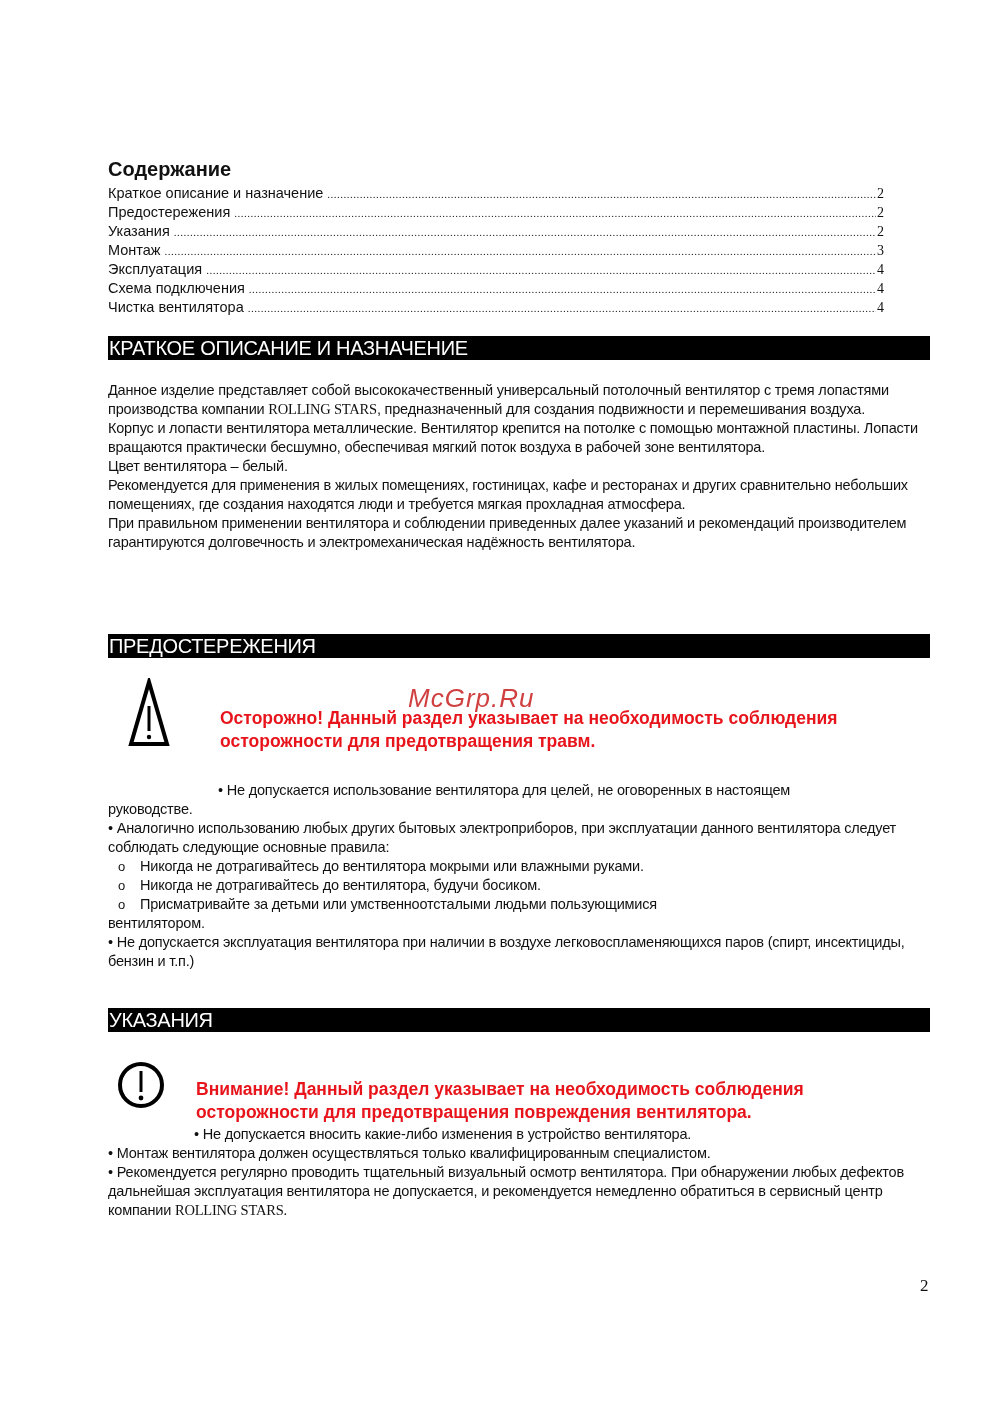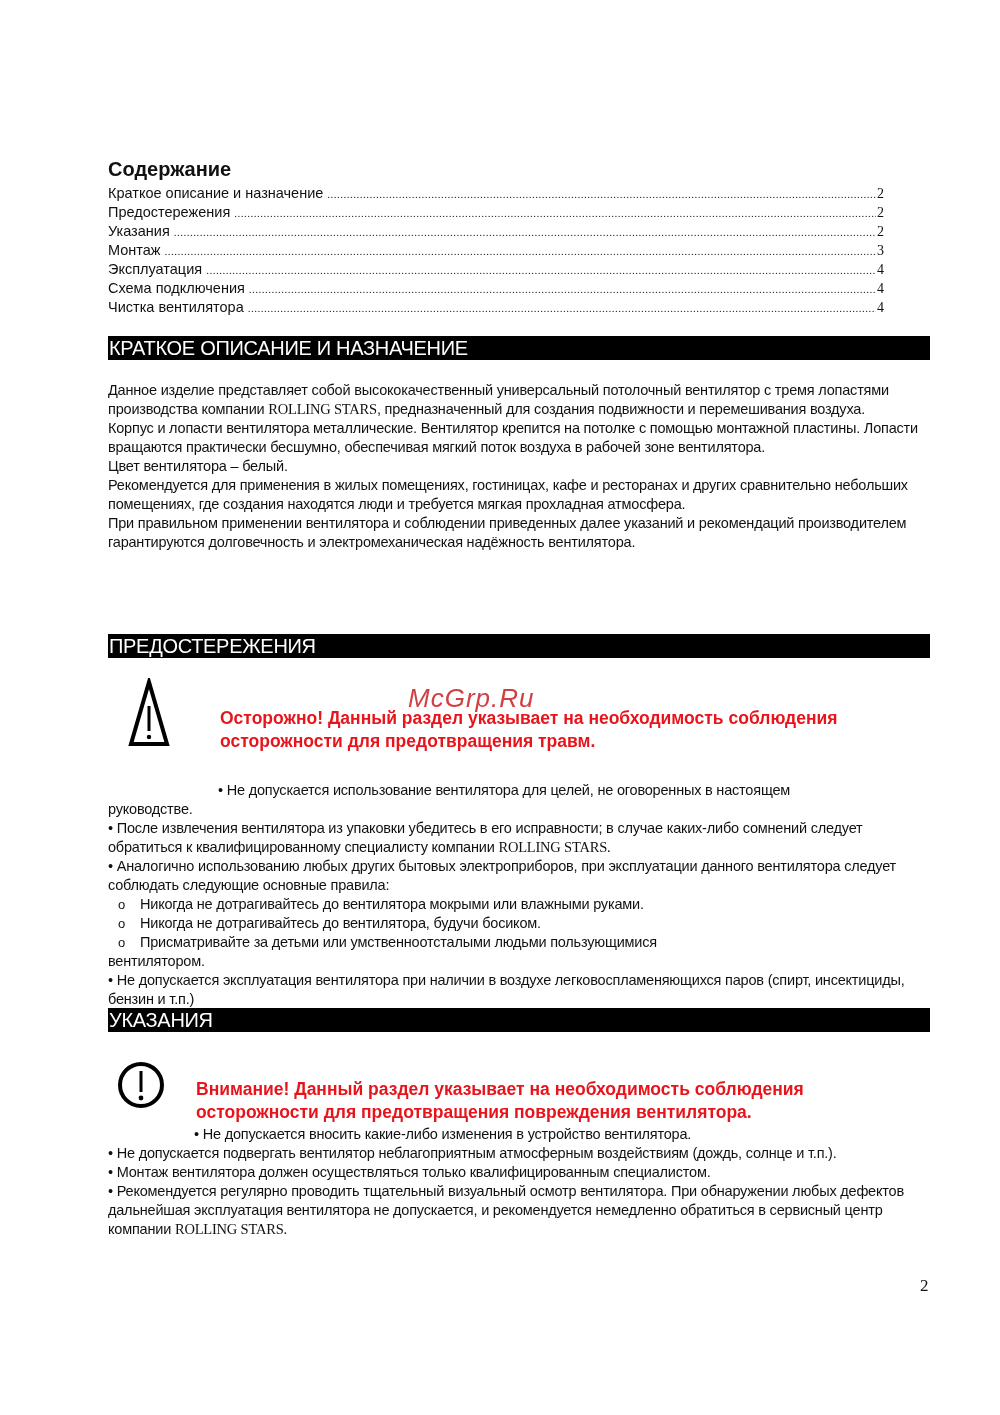--- a/index.html
+++ b/index.html
@@ -97,21 +97,20 @@
     </svg>
   </div>
   <div class="warn-title" style="left:220px; top:707px;">
     <div>Осторожно! Данный раздел указывает на необходимость соблюдения</div>
     <div>осторожности для предотвращения травм.</div>
   </div>
   <div class="watermark">McGrp.Ru</div>
   <div class="para" style="top:754px;margin-top:27px;">
     <p class="bullet-line" style="padding-left:110px;">• Не допускается использование вентилятора для целей, не оговоренных в настоящем</p>
     <p class="bullet-line">руководстве.</p>
-    <p class="bullet-line"><span>• После извлечения вентилятора из упаковки убедитесь в его исправности; в случае каких-либо сомнений следует обратиться к квалифицированному специалисту компании </span><span class="serif">ROLLING STARS.</span></p>
     <p class="bullet-line">• Аналогично использованию любых других бытовых электроприборов, при эксплуатации данного вентилятора следует соблюдать следующие основные правила:</p>
     <p class="bullet-line sub"><span class="o">o</span><span>Никогда не дотрагивайтесь до вентилятора мокрыми или влажными руками.</span></p>
     <p class="bullet-line sub"><span class="o">o</span><span>Никогда не дотрагивайтесь до вентилятора, будучи босиком.</span></p>
     <p class="bullet-line sub"><span class="o">o</span><span>Присматривайте за детьми или умственноотсталыми людьми пользующимися</span></p>
     <p class="bullet-line">вентилятором.</p>
     <p class="bullet-line">• Не допускается эксплуатация вентилятора при наличии в воздухе легковоспламеняющихся паров (спирт, инсектициды, бензин и т.п.)</p>
   </div>
 
   <div class="sec-bar" style="top:1008px;">УКАЗАНИЯ</div>
   <div class="icon" style="left:117px; top:1061px;">
@@ -120,19 +119,18 @@
       <rect x="22.5" y="10" width="3" height="21" fill="#000"></rect>
       <circle cx="24" cy="37" r="2.4" fill="#000"></circle>
     </svg>
   </div>
   <div class="warn-title" style="left:196px; top:1078px;">
     <div>Внимание! Данный раздел указывает на необходимость соблюдения</div>
     <div>осторожности для предотвращения повреждения вентилятора.</div>
   </div>
   <div class="para" style="top:1125px;">
     <p class="bullet-line" style="padding-left:86px;">• Не допускается вносить какие-либо изменения в устройство вентилятора.</p>
-    <p class="bullet-line">• Не допускается подвергать вентилятор неблагоприятным атмосферным воздействиям (дождь, солнце и т.п.).</p>
     <p class="bullet-line">• Монтаж вентилятора должен осуществляться только квалифицированным специалистом.</p>
     <p class="bullet-line"><span>• Рекомендуется регулярно проводить тщательный визуальный осмотр вентилятора. При обнаружении любых дефектов дальнейшая эксплуатация вентилятора не допускается, и рекомендуется немедленно обратиться в сервисный центр компании </span><span class="serif">ROLLING STARS.</span></p>
   </div>
 
   <div class="page-num">2</div>
 </div>
 
 </body></html>

